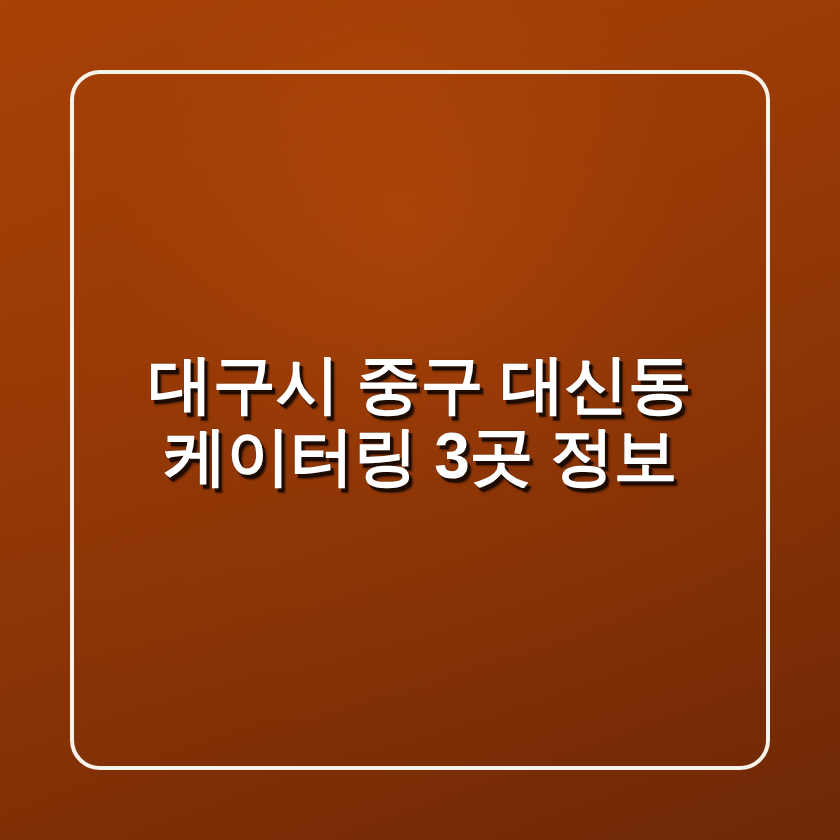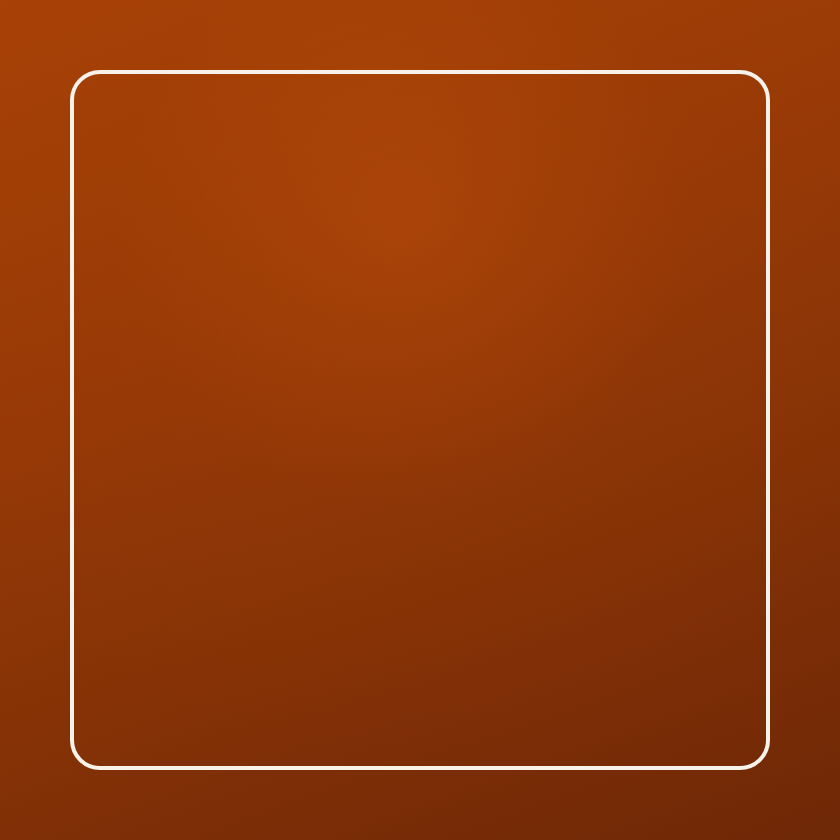--- a/index.html
+++ b/index.html
@@ -87,15 +87,17 @@
 </head>
 <body>
 
 <div id="poster">
 
   <div id="poster-background"></div>
   <div id="poster-vignette"></div>
   <div id="poster-frame"></div>
 
   <div id="headline-block">
+    <span class="headline-line">대구시 중구 대신동</span>
+    <span class="headline-line">케이터링 3곳 정보</span>
   </div>
 
 </div>
 
 </body></html>

